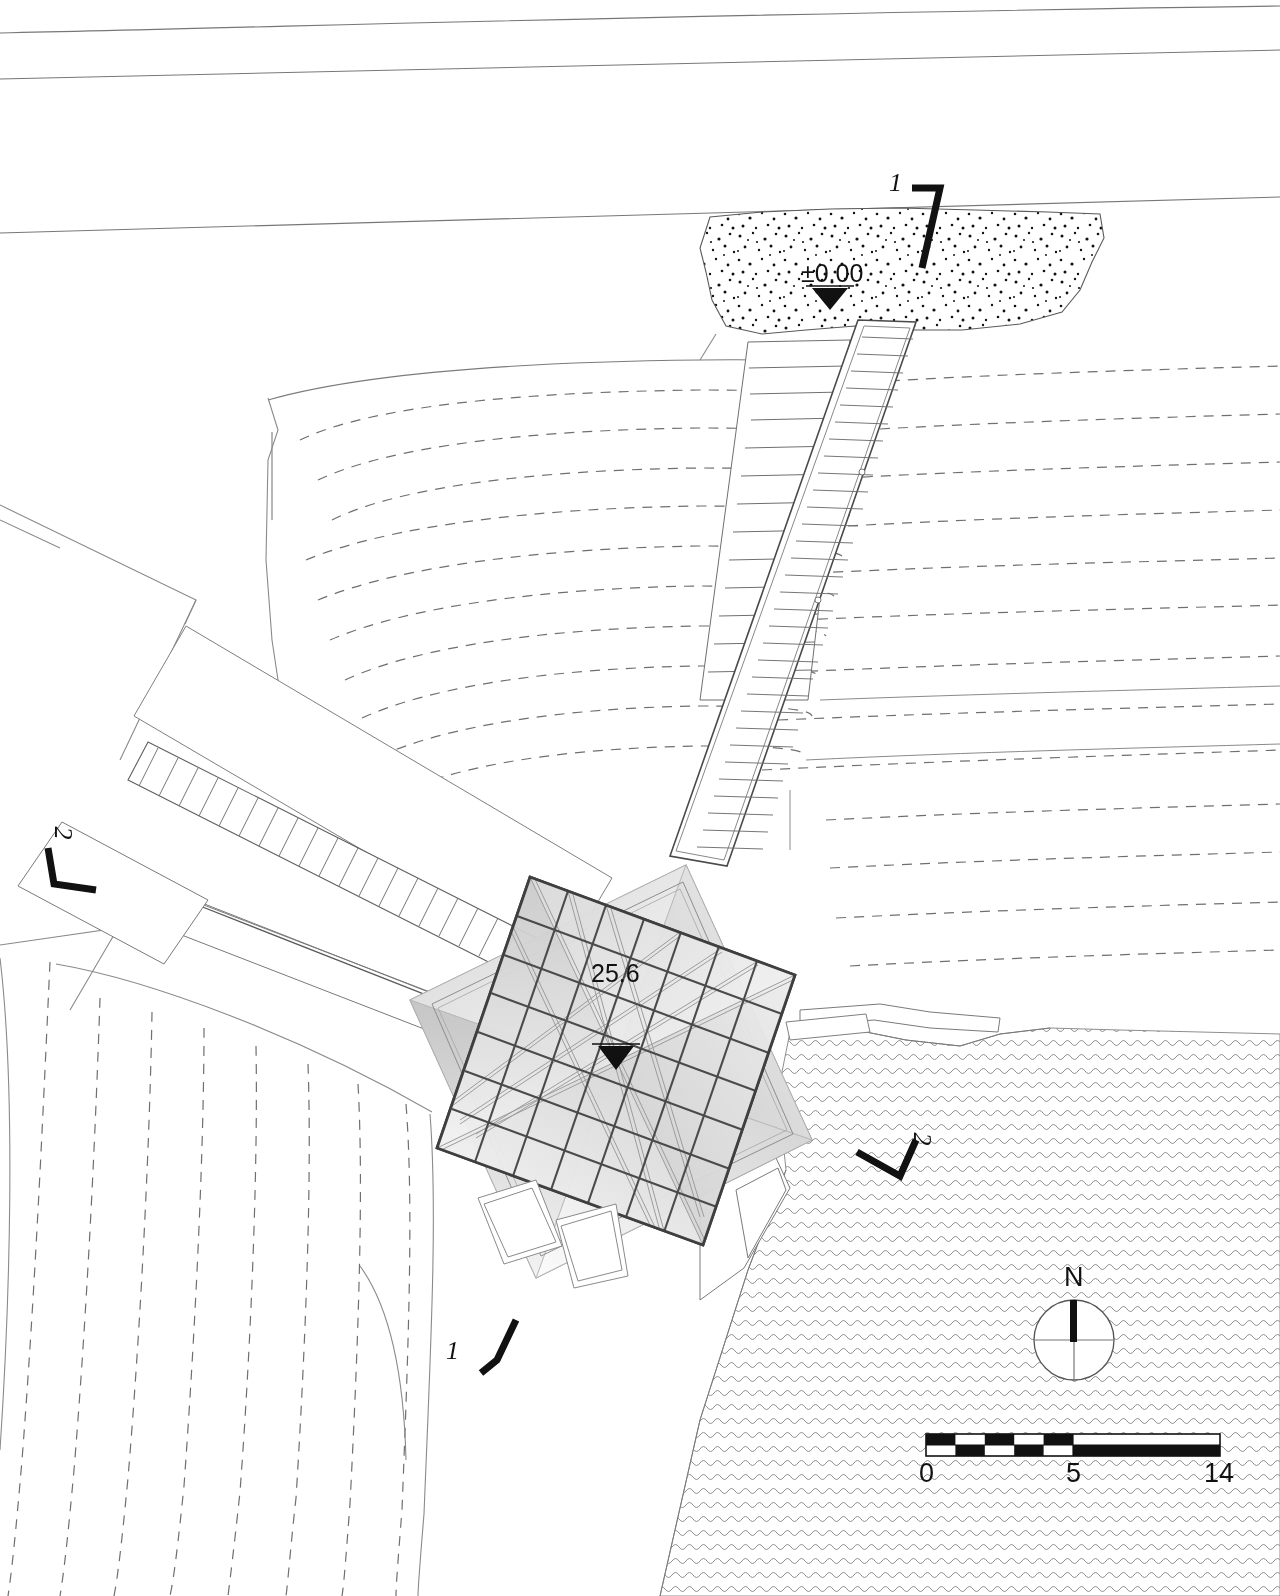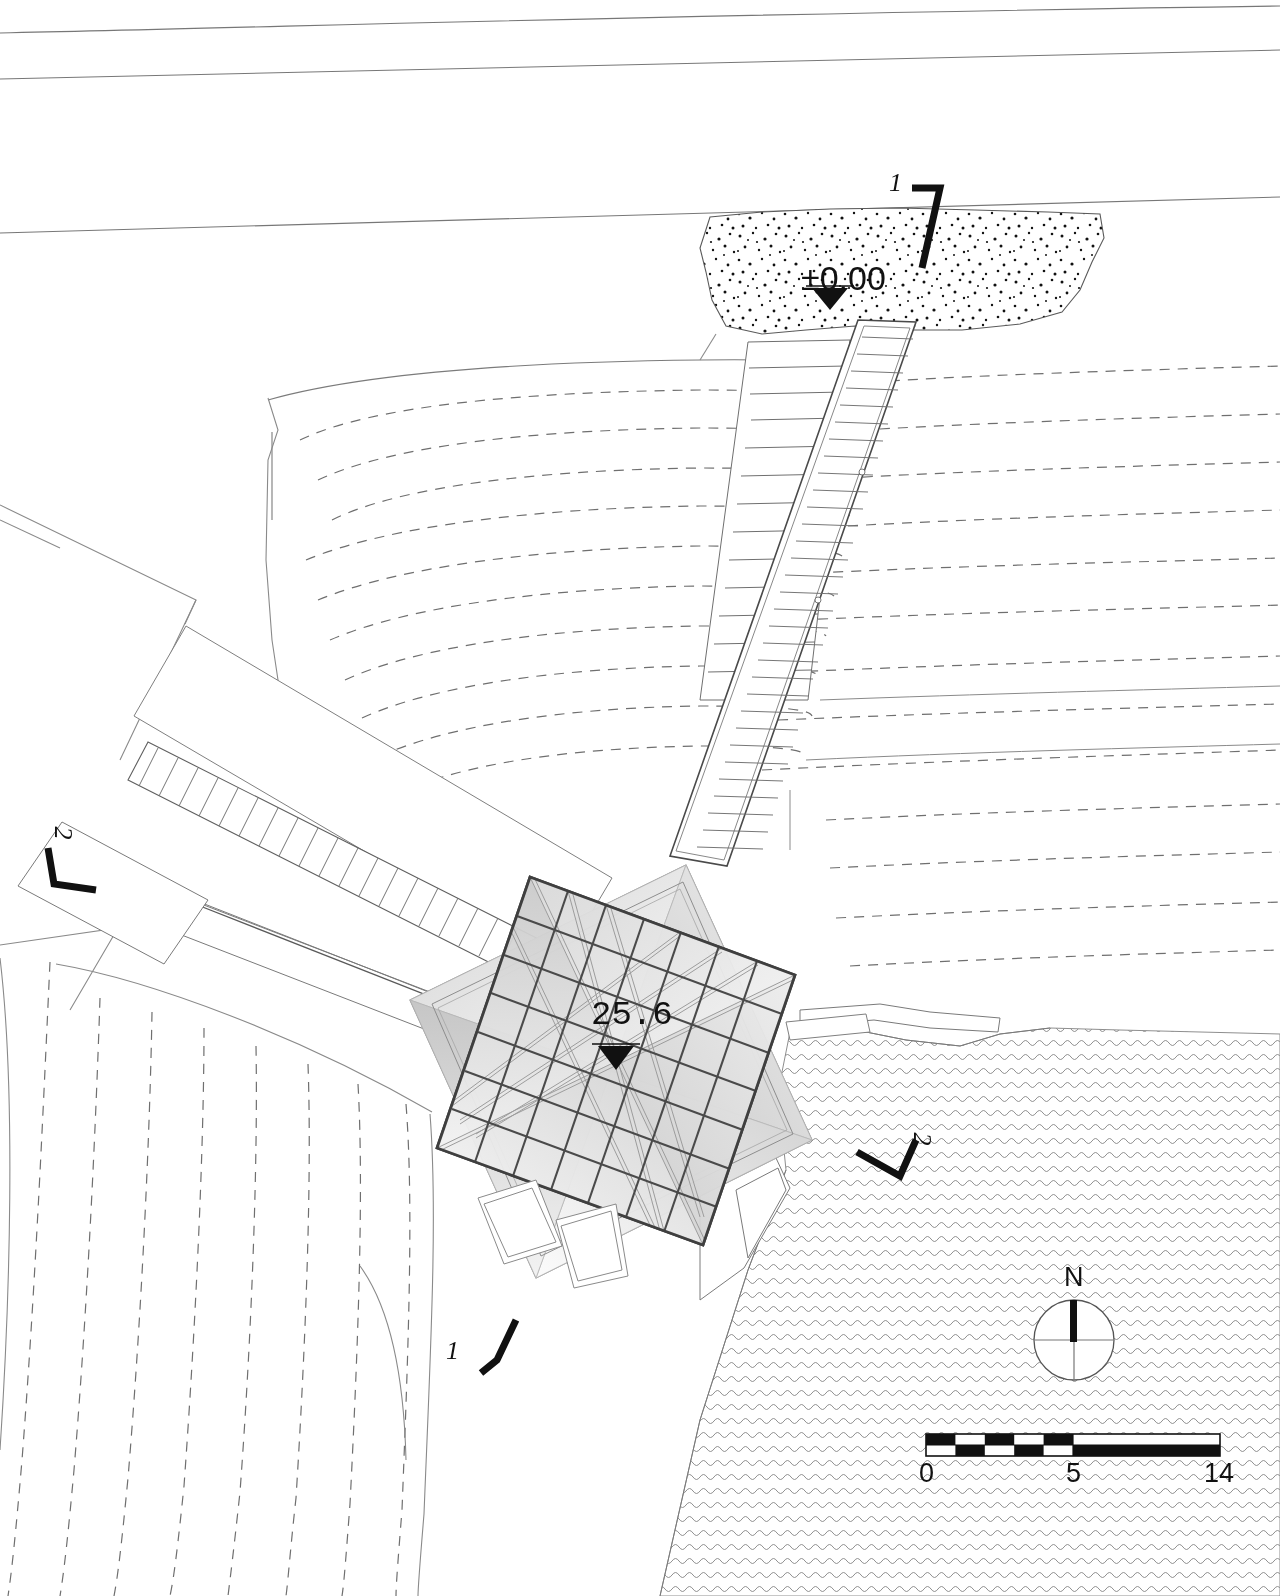--- a/index.html
+++ b/index.html
@@ -18,21 +18,21 @@
     white-space:nowrap;
     user-select:none;
   }
   .sec-num{
     font-style:italic;
     font-size:26px;
     color:#111;
     font-family:"Liberation Serif", serif;
   }
   .sec-num.rot{ transform:rotate(90deg); transform-origin:center center; }
-  .elev-txt{ font-size:34px; letter-spacing:0px; color:#111; }
+  .elev-txt{ font-size:25px; letter-spacing:0px; color:#111; }
   .north-txt{ font-size:27px; color:#111; }
   .scale-txt{ font-size:27px; color:#111; }
 </style>
 </head>
 <body>
 
 <div id="sheet">
 
 <svg viewBox="0 0 1280 1596" xmlns="http://www.w3.org/2000/svg">
   <defs>
@@ -407,21 +407,21 @@
   <g stroke="#111" stroke-width="1.6">
     <line x1="806" y1="286" x2="854" y2="286"></line>
     <line x1="592" y1="1044" x2="640" y2="1044"></line>
   </g>
 
   </g>
 </svg>
 
 <div class="lbl elev-txt" style="left:801px; top:259px;">±0.00</div>
 
-<div class="lbl elev-txt" style="left:591px; top:996px;font-family:Liberation Mono, monospace;">25.6</div>
+<div class="lbl elev-txt" style="left:591px; top:959px;">25.6</div>
 
 <div class="lbl sec-num" style="left:889px; top:168px;">1</div>
 
 <div class="lbl sec-num" style="left:446px; top:1336px;">1</div>
 
 <div class="lbl sec-num rot" style="left:56px; top:818px;">2</div>
 
 <div class="lbl sec-num rot" style="left:915px; top:1124px;">2</div>
 
 <div class="lbl north-txt" style="left:1064px; top:1262px;">N</div>

